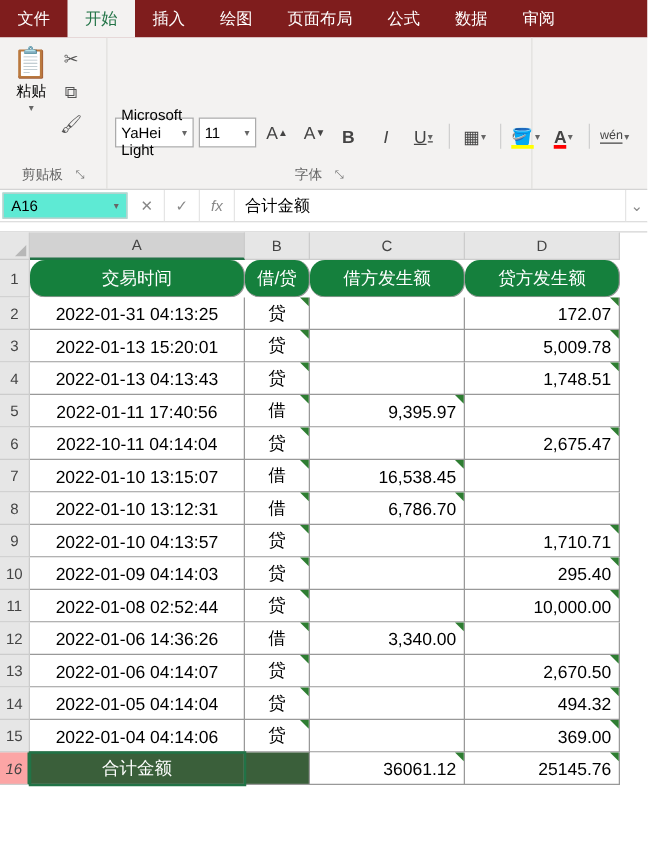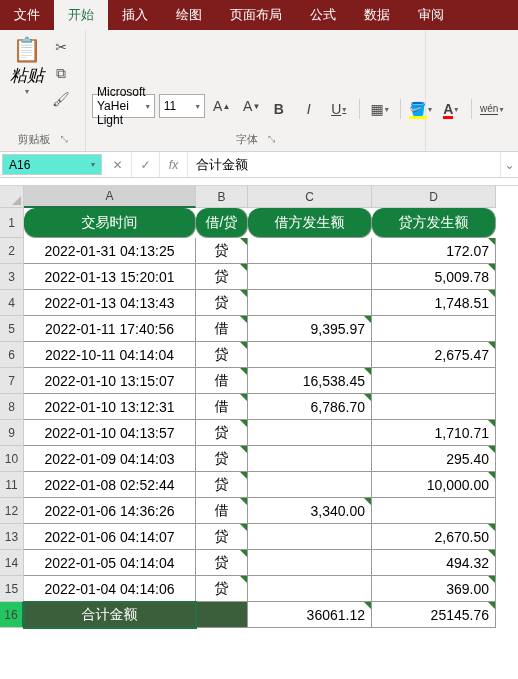--- a/index.html
+++ b/index.html
@@ -43,21 +43,21 @@
   
   .gap { height:8px; background:#fff; border-bottom:1px solid #d4d4d4;}
   
   
   .grid { display:flex; }
   .rowheads { display:flex; flex-direction:column;}
   .corner { width:24px; height:22px; background:#e6e6e6; border-right:1px solid #ccc; border-bottom:1px solid #ccc; position:relative;}
   .corner::after{content:"";position:absolute;right:2px;bottom:2px;border-style:solid;border-width:0 0 9px 9px;border-color:transparent transparent #b7b7b7 transparent;}
   .rh { width:24px; height:26px; background:#e6e6e6; border-right:1px solid #ccc; border-bottom:1px solid #ccc; display:flex; align-items:center; justify-content:center; font-size:12px; color:#444;}
   .rh.hrow{height:30px;}
-  .rh.sel{background:#22c55e; border-right:2px solid #217346;}
+  .rh.sel{background:#fca5a5; border-right:2px solid #217346;font-style:italic;}
   .cols { flex:1;}
   .colheads { display:flex;}
   .ch { height:22px; background:#e6e6e6; border-right:1px solid #ccc; border-bottom:1px solid #ccc; display:flex; align-items:center; justify-content:center; font-size:12px; color:#444;}
   .ch.sel{background:#d2d2d2; border-bottom:2px solid #217346;}
   .cA{width:172px;} .cB{width:52px;} .cC{width:124px;} .cD{width:124px;}
   .datarow { display:flex; height:26px;}
   .datarow.hrow{height:30px;}
   .cell { border-right:1px solid #999; border-bottom:1px solid #999; display:flex; align-items:center; padding:0 6px; font-size:14px; background:#fff; position:relative;}
   .hdr { background:#15803d; color:#fff; justify-content:center; font-size:14px;border-radius:12px;}
   .j-center{justify-content:center;}
@@ -78,21 +78,21 @@
   <div class="tab">公式</div>
   <div class="tab">数据</div>
   <div class="tab">审阅</div>
 </div>
 
 <div class="ribbon">
   <div class="group" style="width:86px;">
     <div class="group-body">
       <div class="clip-left">
         <div class="paste-icon">📋</div>
-        <div style="font-size:17px;font-style:italic;">粘贴</div>
+        <div style="font-size:12px;">粘贴</div>
         <div class="caret">▾</div>
       </div>
       <div class="clip-right">
         <div class="small-btn">✂</div>
         <div class="small-btn">⧉</div>
         <div class="small-btn">🖌</div>
       </div>
     </div>
     <div class="group-label">
         <span>剪贴板</span>

